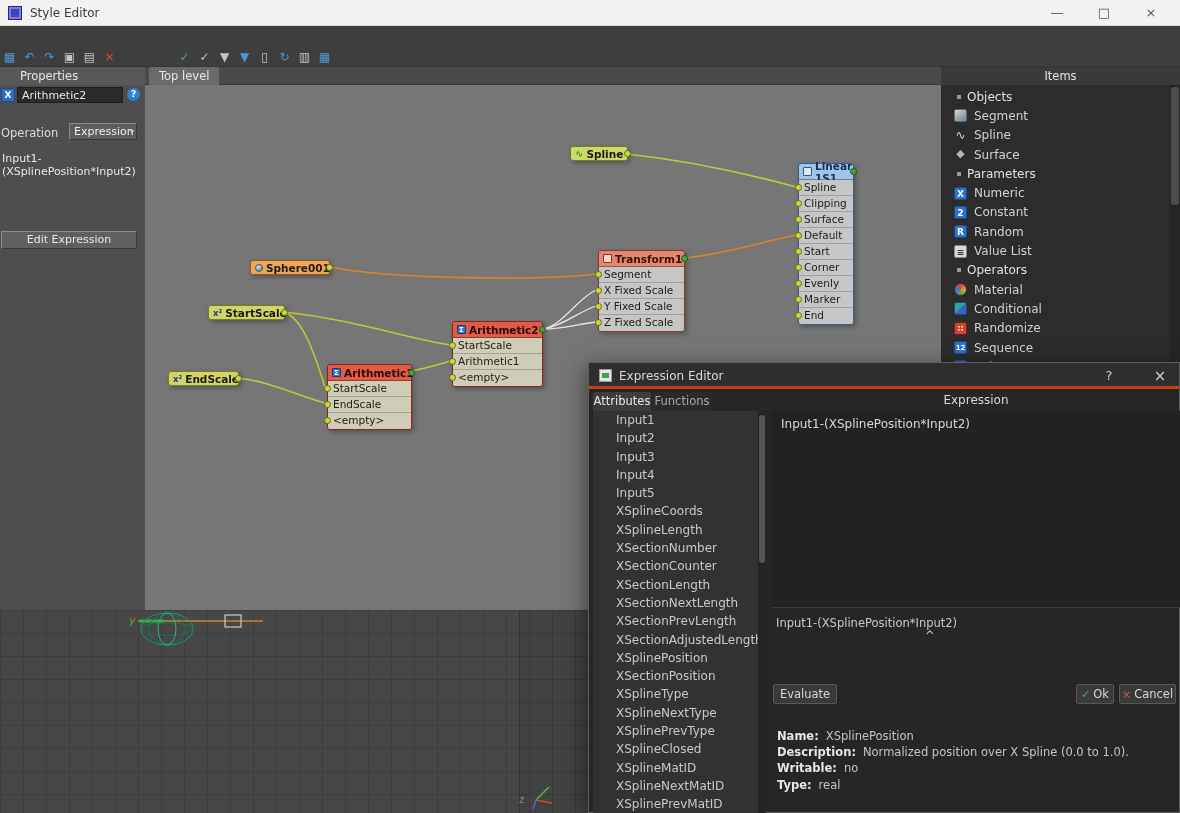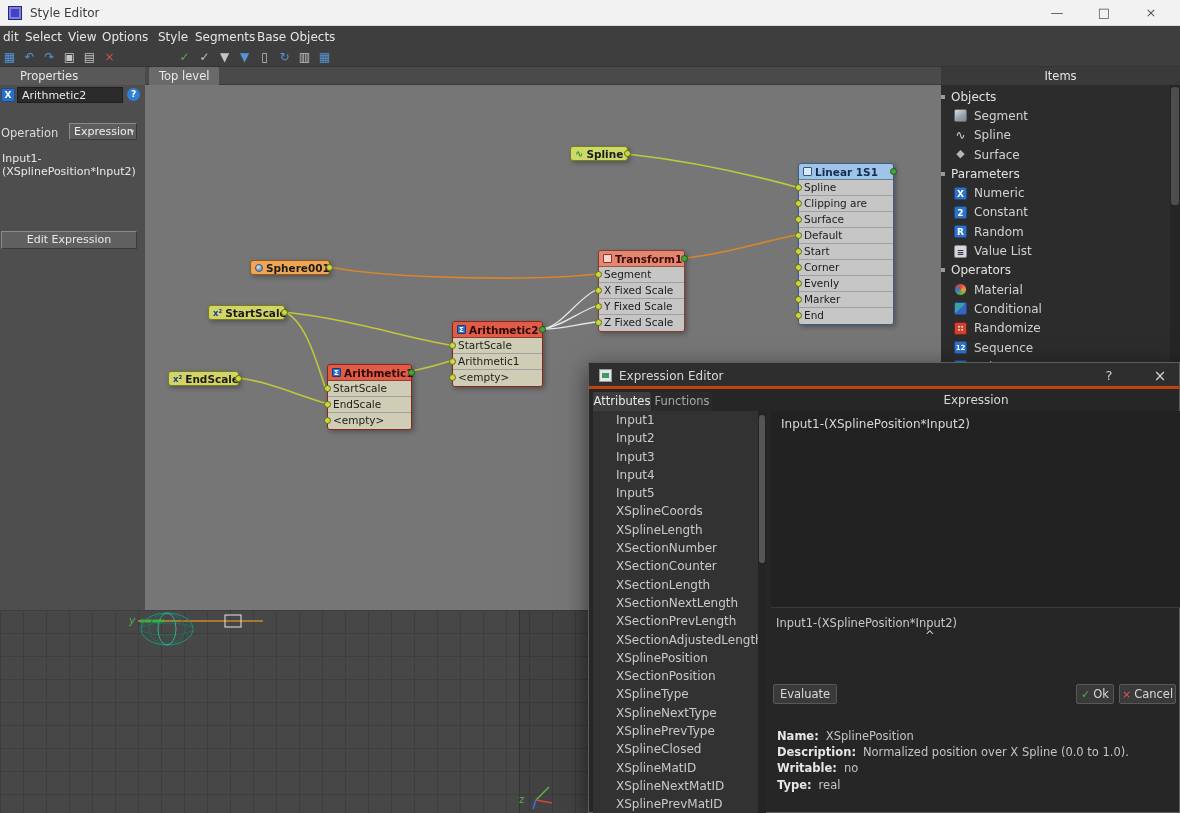--- a/index.html
+++ b/index.html
@@ -84,21 +84,21 @@
   .ic-sq2{font-size:8.5px;font-weight:bold;color:#16418f;line-height:10px;}
   .ic-sphere{width:8px;height:8px;border-radius:50%;flex:none;
              background:radial-gradient(circle at 35% 30%,#dce8f2,#6e94b4 70%);border:1px solid #3a566e;}
 
   
   .items-panel{position:absolute;left:941px;top:67px;width:239px;height:543px;background:#2c2c2c;}
   .items-hd{position:absolute;left:0;top:0;width:100%;height:18px;background:#3a3a3a;line-height:18px;
             font-size:11.5px;color:#e5e5e5;text-align:center;}
   .tree{position:absolute;left:0;top:20px;right:10px;}
   .sec-row,.item-row{height:19.3px;display:flex;align-items:center;font-size:12px;}
-  .sec-row{padding-left:0;color:#e2e2e2;}
+  .sec-row{padding-left:16px;color:#e2e2e2;}
   .sec-dot{width:4px;height:4px;background:#9a9a9a;margin-right:6px;flex:none;}
   .item-row{padding-left:13px;color:#d2d2d2;}
   .it-ic{width:13px;height:13px;margin-right:7px;flex:none;font-size:9px;line-height:12px;
          text-align:center;color:#fff;border-radius:2px;}
   .icon-segment{background:linear-gradient(145deg,#d6dde1 0%,#9aa4ab 55%,#7e8890 100%);border:1px solid #5f6a70;}
   .icon-spline{color:#ccd2d8;font-size:12px;}
   .icon-surface{color:#aeb6be;font-size:11px;}
   .icon-blue{background:#2e72c8;border:1px solid #1b4b8c;font-weight:bold;}
   .icon-seq{font-size:7px;}
   .icon-vlist{background:#d8d8d8;color:#335;border:1px solid #888;font-size:9px;font-weight:bold;}
@@ -164,29 +164,20 @@
   <div class="se-window">
 
     <div class="titlebar">
       <span class="app-icon"></span>
       <span class="win-title">Style Editor</span>
       <span class="win-ctl" style="left:1034px">—</span>
       <span class="win-ctl" style="left:1081px">□</span>
       <span class="win-ctl" style="left:1128px">×</span>
     </div>
 
-    <div class="menubar">
-      <span class="menu-item" style="left:3px">dit</span>
-      <span class="menu-item" style="left:25px">Select</span>
-      <span class="menu-item" style="left:68px">View</span>
-      <span class="menu-item" style="left:102px">Options</span>
-      <span class="menu-item" style="left:158px">Style</span>
-      <span class="menu-item" style="left:195px">Segments</span>
-      <span class="menu-item" style="left:257px">Base Objects</span>
-    </div>
 
     <div class="toolbar">
       <span class="tb c-blue">▦</span>
       <span class="tb c-blue">↶</span>
       <span class="tb c-blue">↷</span>
       <span class="tb c-gray">▣</span>
       <span class="tb c-gray">▤</span>
       <span class="tb c-red">×</span>
       <span class="tb c-green" style="margin-left:55px">✓</span>
       <span class="tb c-gray">✓</span>
@@ -230,21 +221,21 @@
         <path d="M398 262 C418 259 433 245 451 239" stroke="#e6e6e6" stroke-width="1.3" fill="none" stroke-linecap="round"></path>
         <path d="M398 262 C418 262 433 257 451 255" stroke="#e6e6e6" stroke-width="1.3" fill="none" stroke-linecap="round"></path>
       </svg>
 
       <div class="pill" style="left:425px;top:79px;width:58px;background:#cdd968">
         <span class="ic-wave">∿</span>
         <span>Spline</span>
         <span class="port-out py" style="top:3px"></span>
       </div>
 
-      <div class="node" style="left:653px;top:96px;width:96px;border-color:#3a5f8a">
+      <div class="node" style="left:653px;top:96px;width:56px;border-color:#3a5f8a">
         <div class="nh nh-linear">
           <span class="nh-ic ic-linear"></span>
           <span>Linear 1S1</span>
           <span class="port-out"></span>
         </div>
         <div class="nr"><span class="port-in"></span><span>Spline</span></div>
         <div class="nr"><span class="port-in"></span><span>Clipping are</span></div>
         <div class="nr"><span class="port-in"></span><span>Surface</span></div>
         <div class="nr"><span class="port-in"></span><span>Default</span></div>
         <div class="nr"><span class="port-in"></span><span>Start</span></div>

